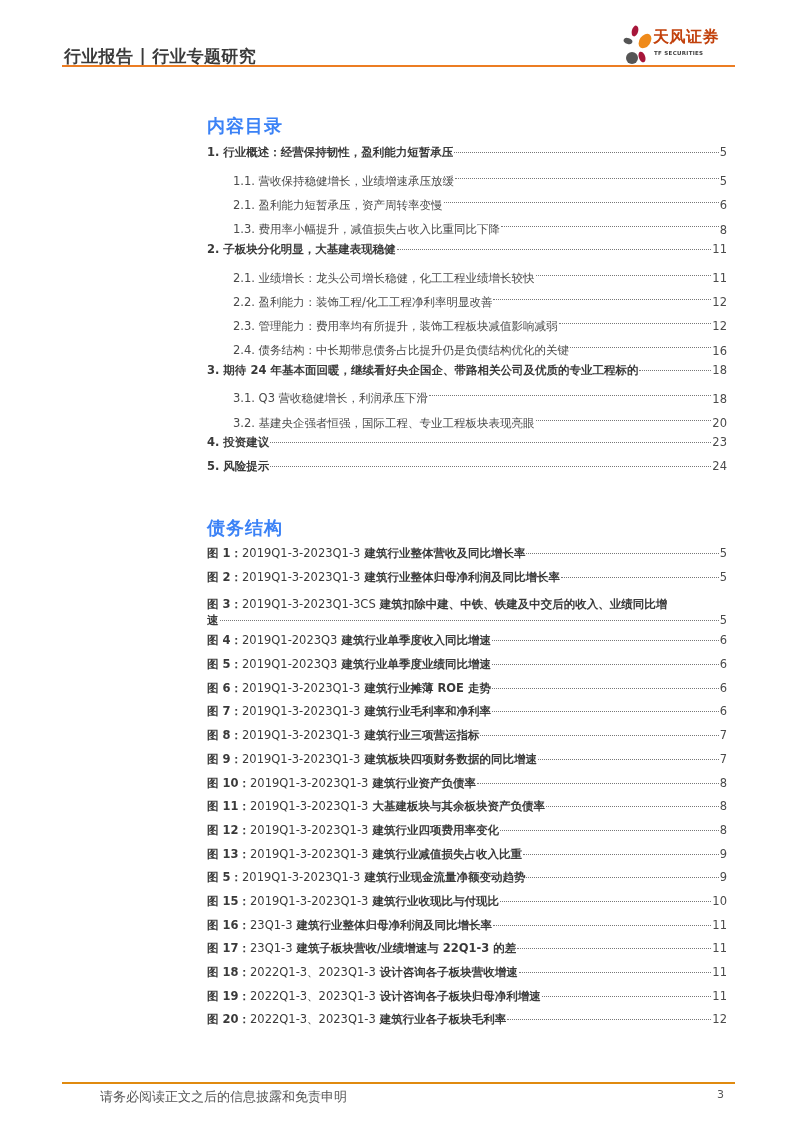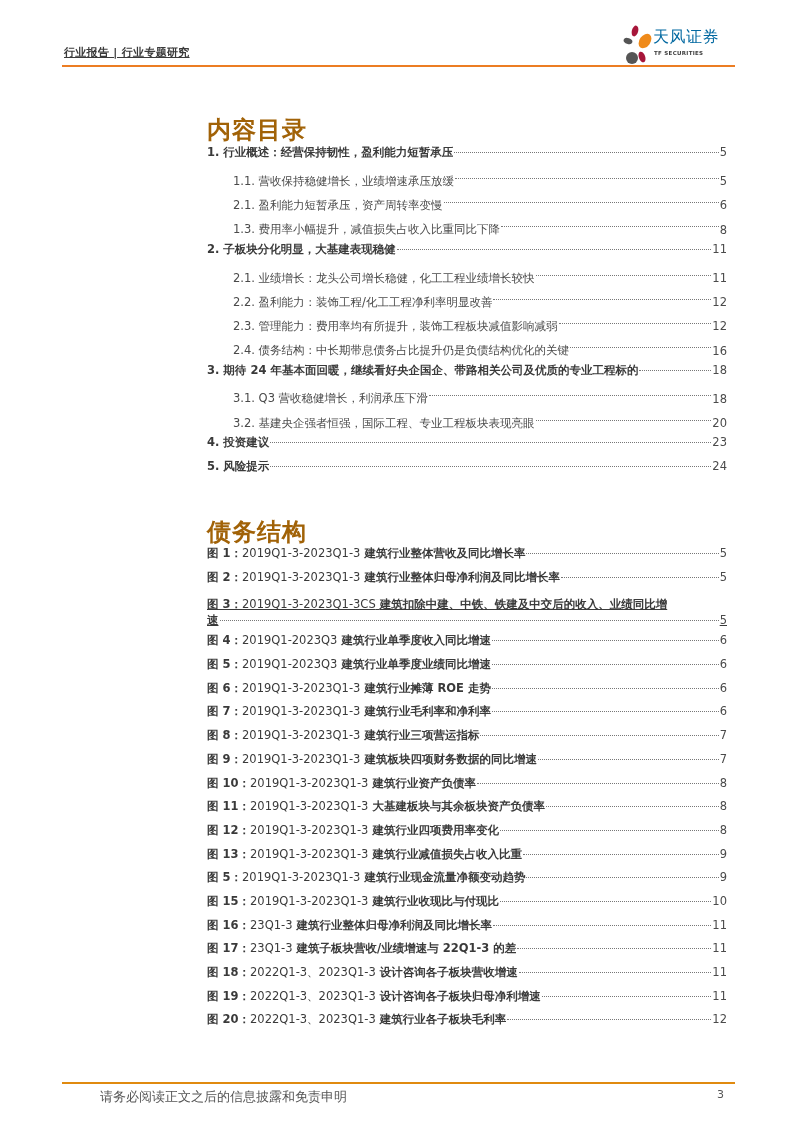--- a/index.html
+++ b/index.html
@@ -1,39 +1,39 @@
 <!DOCTYPE html>
 <html><head>
 <meta charset="utf-8">
 <style>
   html, body { margin: 0; padding: 0; background: #ffffff; }
   body { width: 793px; height: 1122px; position: relative; overflow: hidden;
          font-family: "DejaVu Sans", "Liberation Sans", sans-serif; color: #333; }
-  .header-left { position: absolute; left: 64px; top: 45px; font-size: 11px; font-weight: bold; color: #3a3a3a; letter-spacing: 0.3px; text-decoration: underline; }
+  .header-left { position: absolute; left: 64px; top: 45px; font-size: 17px; font-weight: bold; color: #3a3a3a; letter-spacing: 0.3px; }
   .header-line { position: absolute; left: 62px; top: 65px; width: 673px; height: 2px; background: #ec7d23; }
   .logo { position: absolute; left: 623px; top: 24px; width: 120px; height: 44px; }
-  .logo-text-cn { position: absolute; left: 30px; top: 3px; font-size: 16px; font-weight: normal; color: #0369a1; letter-spacing: 0.5px; white-space: nowrap; }
+  .logo-text-cn { position: absolute; left: 30px; top: 3px; font-size: 16px; font-weight: bold; color: #c2410c; letter-spacing: 0.5px; white-space: nowrap; }
   .logo-text-en { position: absolute; left: 31px; top: 26px; font-size: 5.5px; font-weight: bold; color: #3d3d3d; letter-spacing: 0.3px; white-space: nowrap; }
 
-  .section-title { position: absolute; left: 207px; font-size: 24px; font-weight: bold; color: #a16207; letter-spacing: 1px; }
+  .section-title { position: absolute; left: 207px; font-size: 18px; font-weight: bold; color: #3b82f6; letter-spacing: 1px; }
   .toc { position: absolute; left: 207px; width: 520px; }
   .toc-row { display: flex; align-items: baseline; height: 24.2px; font-size: 11.5px; color: #3a3a3a; white-space: nowrap; }
   .toc-row.l1 { font-weight: bold; text-align: right; }
   .toc-row.l2 { padding-left: 26px; font-weight: normal; color: #4a4a4a; align-items: center; }
   .toc-row .lbl { flex: 0 0 auto; }
   .toc-row .dots { flex: 1 1 auto; border-bottom: 1px dotted #777; margin: 0 1px; transform: translateY(-3px); min-width: 4px; }
   .toc-row .pg { flex: 0 0 auto; font-weight: normal; color: #4a4a4a; }
 
   .fig { position: absolute; left: 207px; width: 520px; }
   .fig-row { display: flex; align-items: baseline; height: 23.7px; font-size: 11.5px; color: #3a3a3a; white-space: nowrap; }
   .fig-row .lbl { flex: 0 0 auto; font-weight: bold; }
   .fig-row .lbl .num { font-weight: normal; }
   .fig-row .dots { flex: 1 1 auto; border-bottom: 1px dotted #777; margin: 0 1px; transform: translateY(-3px); min-width: 4px; }
   .fig-row .pg { flex: 0 0 auto; color: #4a4a4a; }
-  .fig-wrap { font-size: 11.5px; color: #3a3a3a; line-height: 16px; text-decoration: underline; }
+  .fig-wrap { font-size: 11.5px; color: #3a3a3a; line-height: 16px; }
   .fig-wrap .l1 { font-weight: bold; white-space: nowrap; }
   .fig-wrap .l2 { display: flex; align-items: baseline; height: 19px; }
   .fig-wrap .l2 .b { font-weight: bold; }
 
   .footer-line { position: absolute; left: 62px; top: 1082px; width: 673px; height: 2px; background: #e08a0f; }
   .footer-left { position: absolute; left: 100px; top: 1088px; font-size: 13px; color: #555; }
   .footer-right { position: absolute; left: 717px; top: 1088px; font-size: 11px; color: #555; }
 </style>
 </head>
 <body>

